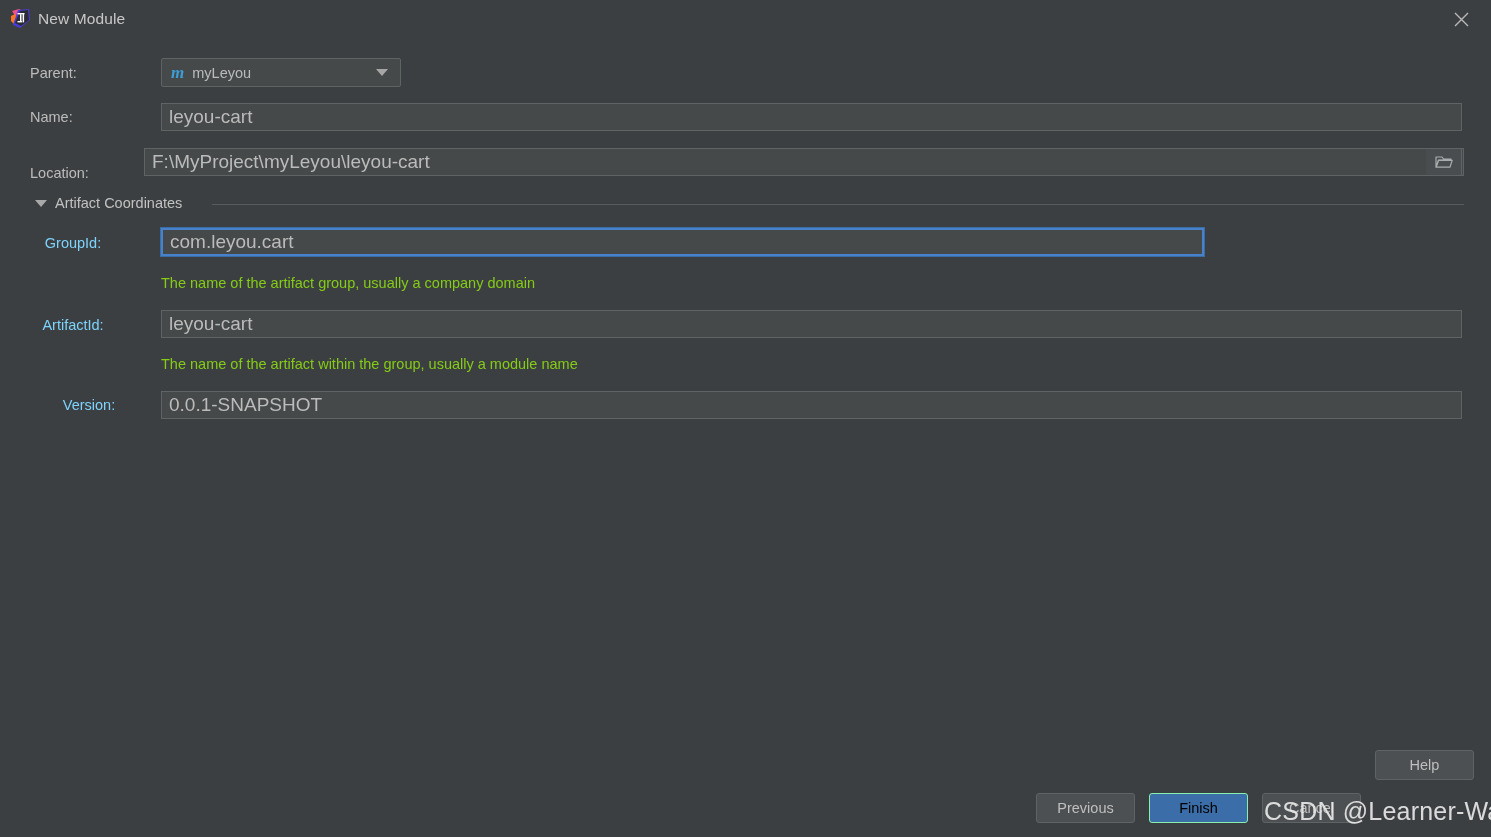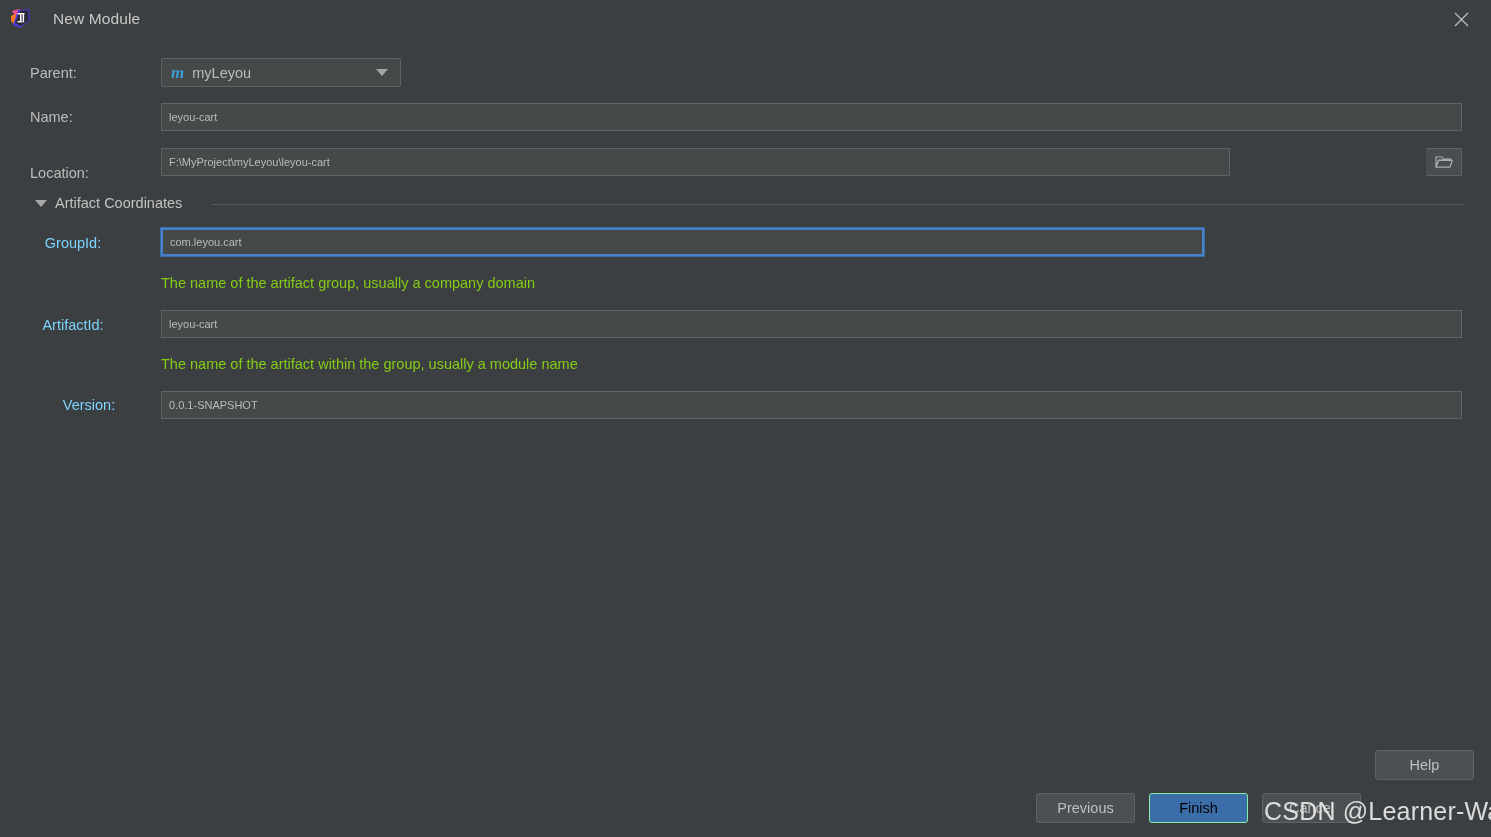--- a/index.html
+++ b/index.html
@@ -35,21 +35,20 @@
     height: 21px;
   }
   .title-text {
     position: absolute;
     left: 38px;
     top: 8px;
     font-size: 15.5px;
     color: #c8c8c8;
     letter-spacing: .1px;
     line-height: 21px;
-    margin-left: 15px;
   }
   .close-btn {
     position: absolute;
     right: 8px;
     top: 2px;
     width: 44px;
     height: 34px;
     display: flex;
     align-items: center;
     justify-content: center;
@@ -74,21 +73,21 @@
     text-align: center;
   }
 
   .field {
     position: absolute;
     box-sizing: border-box;
     background: #45494a;
     border: 1px solid #5e6364;
     color: #bbbbbb;
     font-family: "Liberation Sans", sans-serif;
-    font-size: 11px;
+    font-size: 19px;
     padding: 0 7px;
     line-height: 26px;
     height: 28px;
     outline: none;
     overflow: hidden;
     white-space: nowrap;
     display: flex;
     align-items: center;
   }
   .field.focused {
@@ -242,21 +241,21 @@
 <div class="combo" style="left:161px; top:58px; width:240px;">
   <span class="maven-m">m</span>
   <span class="combo-text">myLeyou</span>
   <span class="arrow"></span>
 </div>
 
 <div class="label" style="left:30px; top:108px;">Name:</div>
 <div class="field" style="left:161px; top:103px; width:1301px;">leyou-cart</div>
 
 <div class="label" style="left:30px; top:164px;">Location:</div>
-<div class="field" style="left:161px; top:148px; width:1069px;">F:\MyProject\myLeyou\leyou-cart</div>
+<div class="field" style="left:144px; top:148px; width:1320px;">F:\MyProject\myLeyou\leyou-cart</div>
 <div class="browse-btn" style="left:1426px; top:148px;">
   <svg width="18" height="14" viewBox="0 0 18 14">
     <path d="M1 2 h6 l1.5 2 H16 v1 H3.5 L1 12 Z" fill="none" stroke="#a9adae" stroke-width="1.2" stroke-linejoin="round"></path>
     <path d="M3.6 5.4 H17.2 L14.9 12.2 H1.2 Z" fill="#4a4d4f" stroke="#a9adae" stroke-width="1.2" stroke-linejoin="round"></path>
   </svg>
 </div>
 
 <div class="section-toggle" style="left:35px; top:195px;">
   <span class="tri"></span>
   <span class="sect-label">Artifact Coordinates</span>

